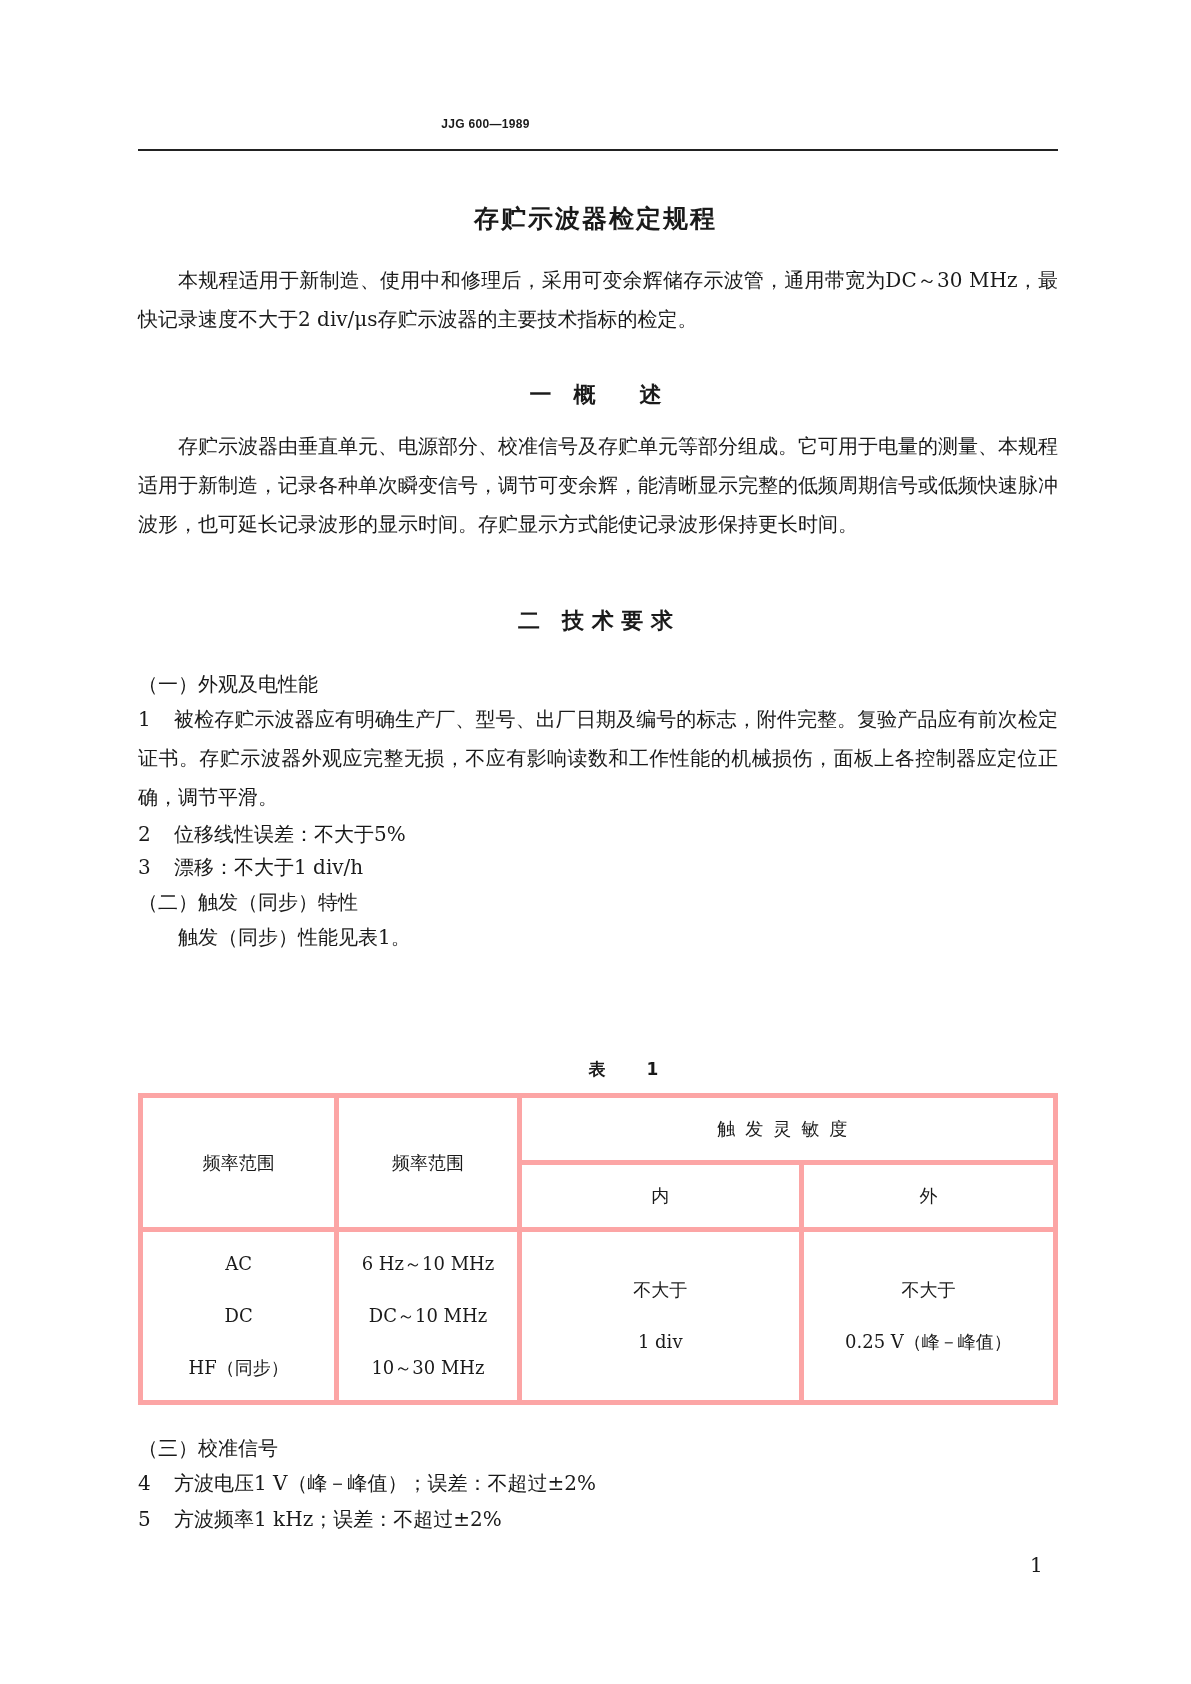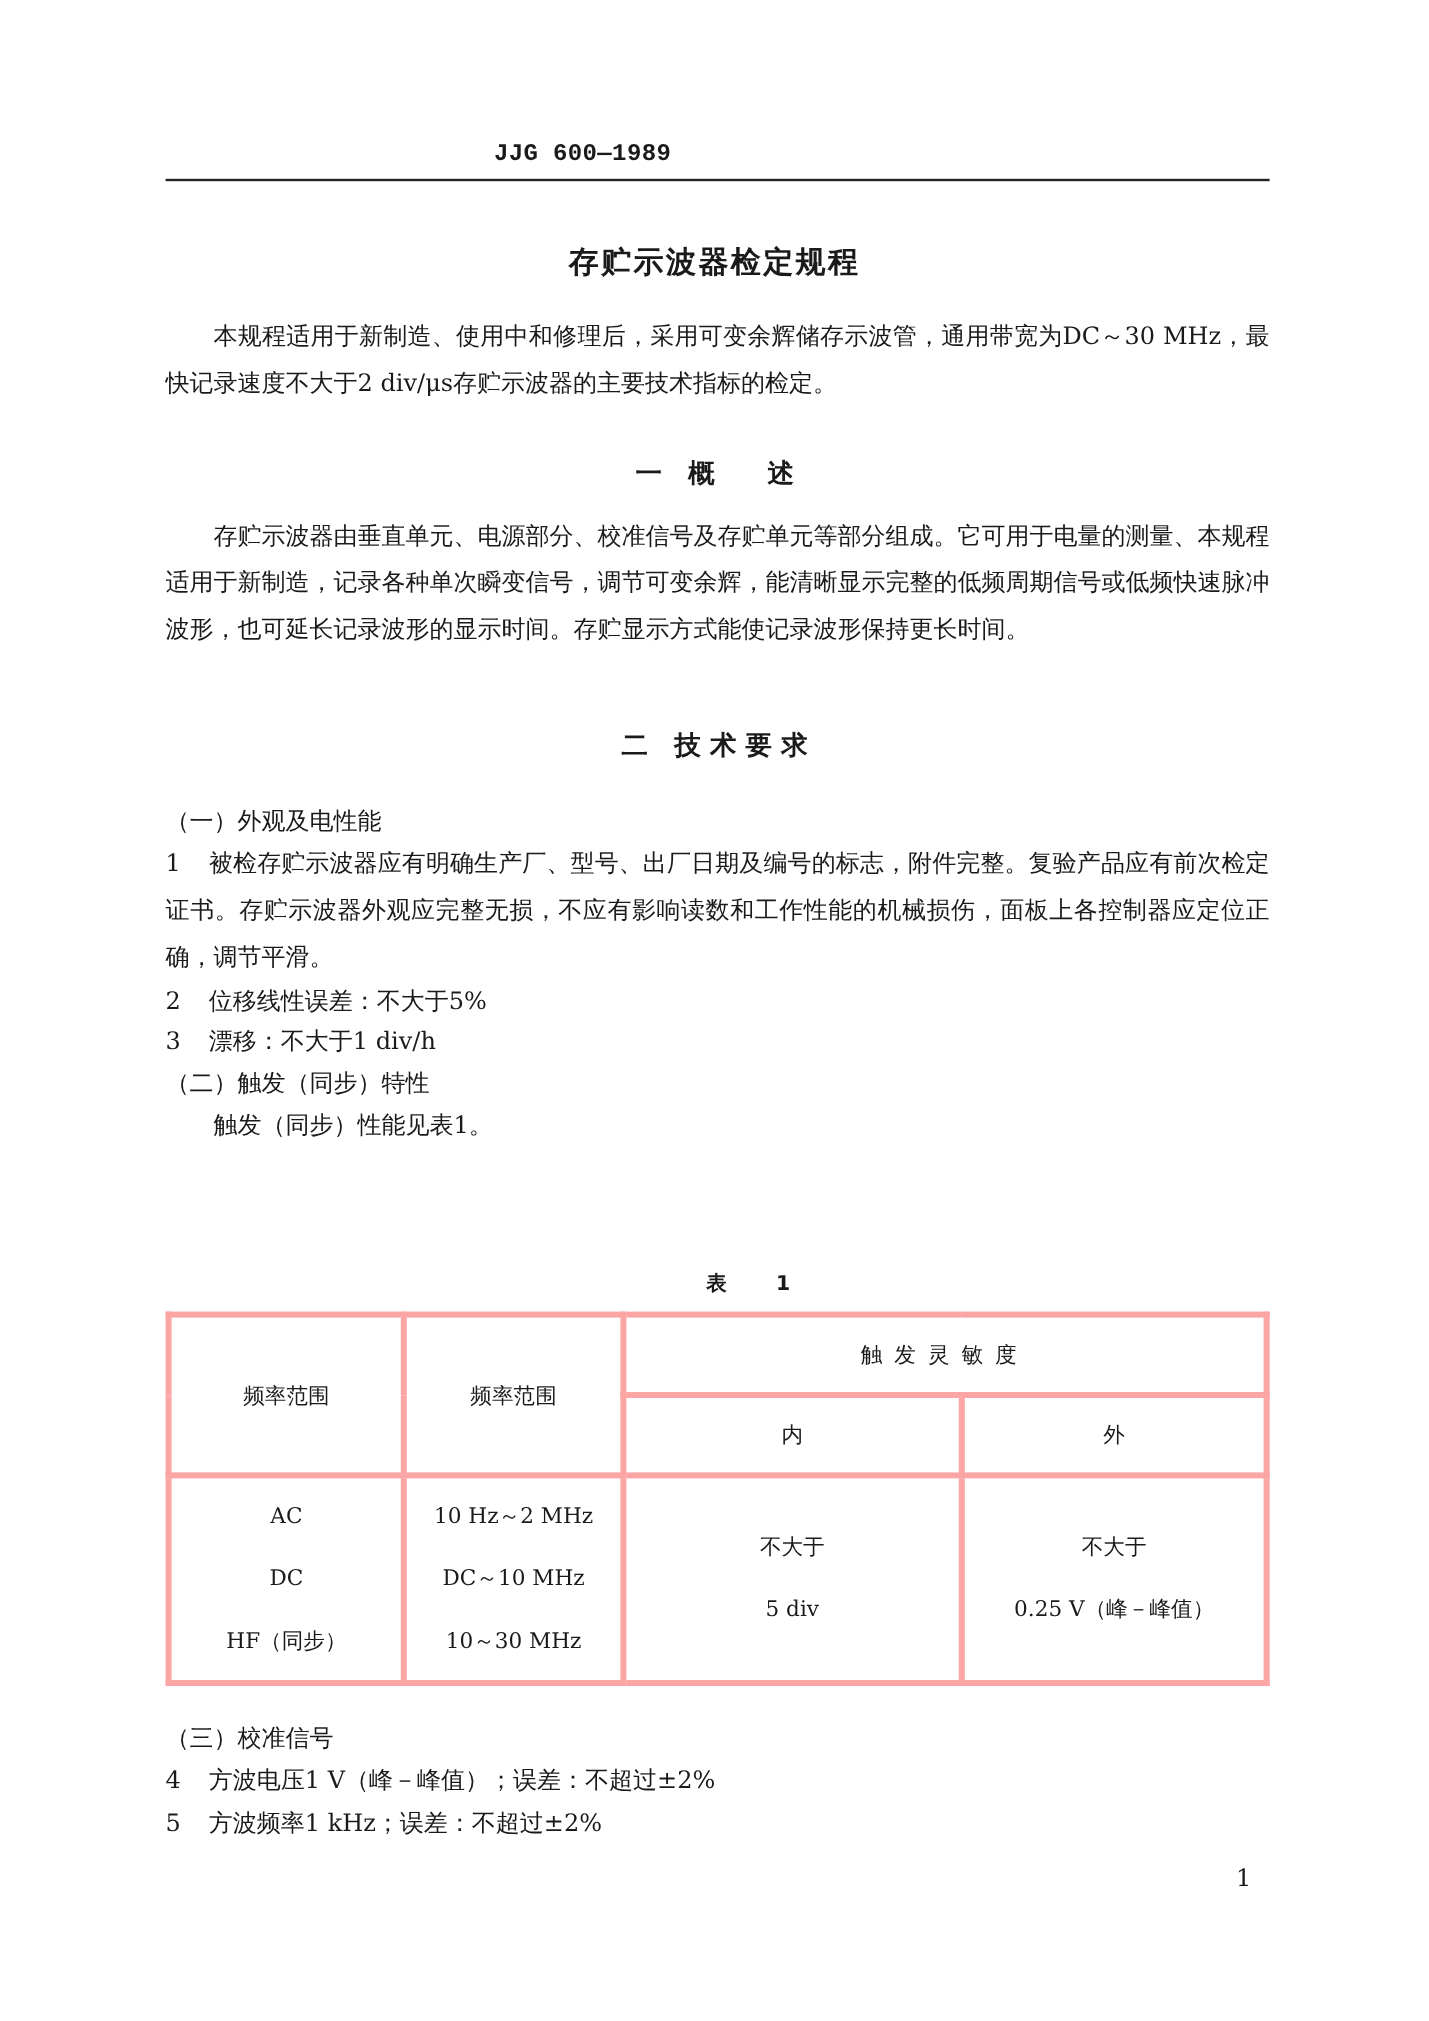--- a/index.html
+++ b/index.html
@@ -4,22 +4,22 @@
   <style>
     html, body { margin: 0; padding: 0; background: #ffffff; }
     body {
       width: 1191px; height: 1684px; position: relative; overflow: hidden;
       font-family: "DejaVu Serif", "Liberation Serif", serif;
       color: #1a1a1a;
     }
     .page { position: absolute; left: 0; top: 0; width: 1191px; height: 1684px; }
     .header-code {
       position: absolute; left: 0; width: 971px; top: 117px;
-      text-align: center; font-family: Liberation Mono, monospace;
-      font-weight: bold; font-size: 20px; letter-spacing: 0.3px;
+      text-align: center; font-family: Liberation Sans, sans-serif;
+      font-weight: bold; font-size: 12px; letter-spacing: 0.3px;
     }
     .header-rule {
       position: absolute; left: 138px; width: 920px; top: 149px;
       height: 0; border-top: 2px solid #222;
     }
     .title {
       position: absolute; left: 0; width: 1191px; top: 202px;
       text-align: center; font-family: "DejaVu Sans", sans-serif;
       font-weight: bold; font-size: 25px; letter-spacing: 2px;
     }
@@ -113,27 +113,27 @@
       <td class="col3">内</td>
       <td class="col4">外</td>
     </tr>
     <tr>
       <td class="body-cell stack">
         <div>AC</div>
         <div>DC</div>
         <div>HF（同步）</div>
       </td>
       <td class="body-cell stack">
-        <div>10 Hz～2 MHz</div>
+        <div>6 Hz～10 MHz</div>
         <div>DC～10 MHz</div>
         <div>10～30 MHz</div>
       </td>
       <td class="body-cell stack">
         <div>不大于</div>
-        <div>5 div</div>
+        <div>1 div</div>
       </td>
       <td class="body-cell stack">
         <div>不大于</div>
         <div>0.25 V（峰－峰值）</div>
       </td>
     </tr>
   </tbody>
     </table>
 
   <div class="line" style="top:1434px;">（三）校准信号</div>

